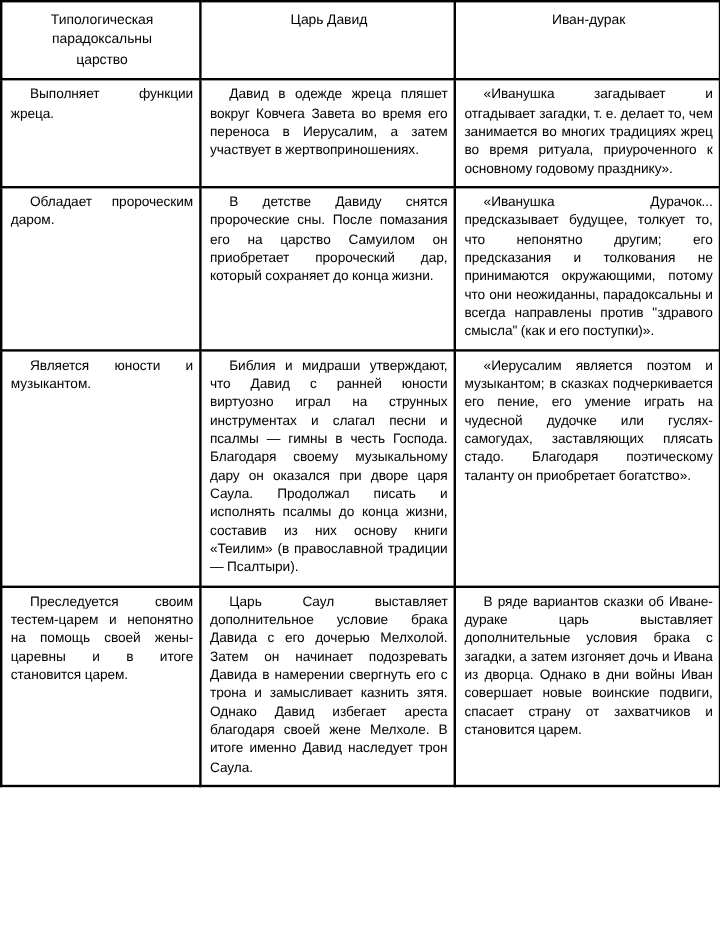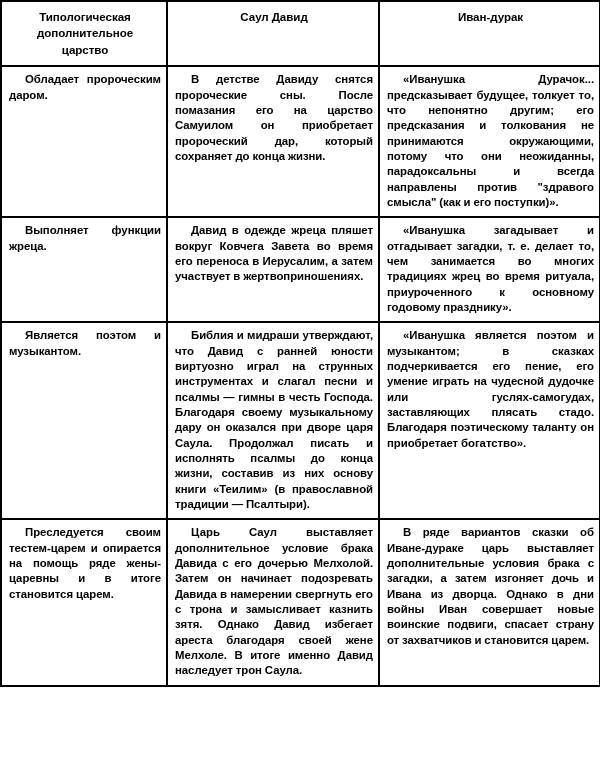--- a/index.html
+++ b/index.html
@@ -35,21 +35,21 @@
   table.comparison col.c3 { width: 221px; }
 
   table.comparison th,
   table.comparison td {
     border-left: 2px solid #000;
     border-right: 2px solid #000;
     border-top: 2px solid #000;
     border-bottom: 2px solid #000;
     vertical-align: top;
     padding: 5px 5px 6px 7px;
-    font-weight: bold;
+    font-weight: normal;
     font-size: 11.4px;
     line-height: 1.345;
     text-align: justify;
     text-indent: 16px;
     hyphens: manual;
     word-spacing: -0.2px;
     letter-spacing: -0.05px;
   }
   table.comparison th {
     text-align: center;
@@ -79,49 +79,49 @@
   <table class="comparison">
     <colgroup>
       <col class="c1">
       <col class="c2">
       <col class="c3">
     </colgroup>
     <thead>
       <tr>
         <th class="h1">
           <span class="hl">Типологическая</span>
-          <span class="hl">дополнительное</span>
+          <span class="hl">парадоксальны</span>
           <span class="hl">царство</span>
         </th>
-        <th class="h2">Саул Давид</th>
+        <th class="h2">Царь Давид</th>
         <th class="h3">Иван-дурак</th>
       </tr>
     </thead>
     <tbody>
+
+      <tr>
+        <td class="col-head">Выполняет функции жреца.</td>
+        <td class="col-david">Давид в одежде жреца пляшет вокруг Ковчега Завета во время его переноса в Иерусалим, а затем участвует в жертвоприношениях.</td>
+        <td class="col-ivan">«Иванушка загадывает и отгадывает загадки, т. е. делает то, чем занимается во многих традициях жрец во время ритуала, приуроченного к основному годовому празднику».</td>
+      </tr>
 
       <tr>
         <td class="col-head">Обладает пророческим даром.</td>
         <td class="col-david">В детстве Давиду снятся пророческие сны. После помазания его на царство Самуилом он приобретает пророческий дар, который сохраняет до конца жизни.</td>
         <td class="col-ivan">«Иванушка Дурачок... предсказывает будущее, толкует то, что непонятно другим; его предсказания и толкования не принимаются окружающими, потому что они неожиданны, парадоксальны и всегда направлены против "здравого смысла" (как и его поступки)».</td>
       </tr>
 
       <tr>
-        <td class="col-head">Выполняет функции жреца.</td>
-        <td class="col-david">Давид в одежде жреца пляшет вокруг Ковчега Завета во время его переноса в Иерусалим, а затем участвует в жертвоприношениях.</td>
-        <td class="col-ivan">«Иванушка загадывает и отгадывает загадки, т. е. делает то, чем занимается во многих традициях жрец во время ритуала, приуроченного к основному годовому празднику».</td>
+        <td class="col-head">Является юности и музыкантом.</td>
+        <td class="col-david">Библия и мидраши утверждают, что Давид с ранней юности виртуозно играл на струнных инструментах и слагал песни и псалмы — гимны в честь Господа. Благодаря своему музыкальному дару он оказался при дворе царя Саула. Продолжал писать и исполнять псалмы до конца жизни, составив из них основу книги «Теилим» (в православной традиции — Псалтыри).</td>
+        <td class="col-ivan">«Иерусалим является поэтом и музыкантом; в сказках подчеркивается его пение, его умение играть на чудесной дудочке или гуслях-самогудах, заставляющих плясать стадо. Благодаря поэтическому таланту он приобретает богатство».</td>
       </tr>
 
       <tr>
-        <td class="col-head">Является поэтом и музыкантом.</td>
-        <td class="col-david">Библия и мидраши утверждают, что Давид с ранней юности виртуозно играл на струнных инструментах и слагал песни и псалмы — гимны в честь Господа. Благодаря своему музыкальному дару он оказался при дворе царя Саула. Продолжал писать и исполнять псалмы до конца жизни, составив из них основу книги «Теилим» (в православной традиции — Псалтыри).</td>
-        <td class="col-ivan">«Иванушка является поэтом и музыкантом; в сказках подчеркивается его пение, его умение играть на чудесной дудочке или гуслях-самогудах, заставляющих плясать стадо. Благодаря поэтическому таланту он приобретает богатство».</td>
-      </tr>
-
-      <tr>
-        <td class="col-head">Преследуется своим тестем-царем и опирается на помощь ряде жены-царевны и в итоге становится царем.</td>
+        <td class="col-head">Преследуется своим тестем-царем и непонятно на помощь своей жены-царевны и в итоге становится царем.</td>
         <td class="col-david">Царь Саул выставляет дополнительное условие брака Давида с его дочерью Мелхолой. Затем он начинает подозревать Давида в намерении свергнуть его с трона и замысливает казнить зятя. Однако Давид избегает ареста благодаря своей жене Мелхоле. В итоге именно Давид наследует трон Саула.</td>
         <td class="col-ivan">В ряде вариантов сказки об Иване-дураке царь выставляет дополнительные условия брака с загадки, а затем изгоняет дочь и Ивана из дворца. Однако в дни войны Иван совершает новые воинские подвиги, спасает страну от захватчиков и становится царем.</td>
       </tr>
 
     </tbody>
   </table>
 
 </div>
 
 </body></html>

